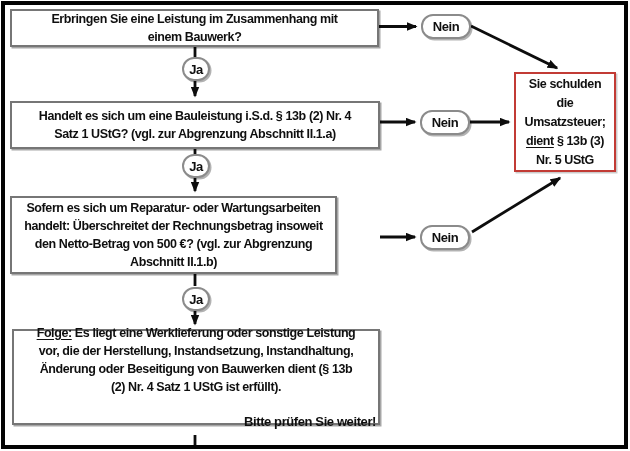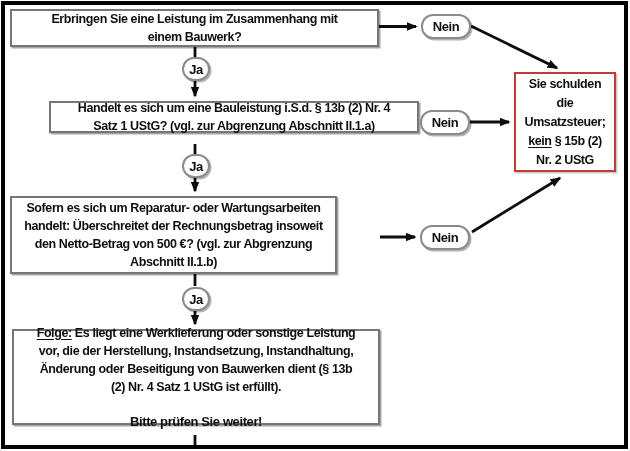--- a/index.html
+++ b/index.html
@@ -7,21 +7,21 @@
     position:relative;width:630px;height:451px;background:#fff;overflow:hidden;
     font-family:"Liberation Sans",sans-serif;font-weight:700;color:#0f0f0f;
     letter-spacing:-0.4px;
   }
   .frame{position:absolute;left:1px;top:1px;right:2px;bottom:2px;border:4px solid #030303;pointer-events:none;}
   .arrows{position:absolute;left:0;top:0;width:630px;height:451px;pointer-events:none;}
   .arrows line{stroke:#0d0d0d;stroke-width:2.8;}
   .qbox{
     position:absolute;box-sizing:border-box;background:#fff;
     border:2px solid #767676;box-shadow:1.5px 1.5px 0 rgba(0,0,0,.35);
-    display:flex;flex-direction:column;align-items:center;justify-content:center;
+    display:flex;flex-direction:column;align-items:flex-end;justify-content:center;
     text-align:center;font-size:12.5px;line-height:18px;padding:1px 2px;
   }
   .qtext{white-space:pre-line;width:100%;}
   .labelbox{
     position:absolute;box-sizing:border-box;background:#fff;
     border:2px solid #8b8b8b;box-shadow:1.5px 1.5px 0 rgba(0,0,0,.3);
     display:flex;align-items:center;justify-content:center;
     font-size:13px;border-radius:12px;
   }
   .resultbox{
@@ -63,21 +63,21 @@
 
   <div class="qbox" style="left:10px;top:9px;width:369px;height:38px;">
     <div class="qtext">Erbringen Sie eine Leistung im Zusammenhang mit
 einem Bauwerk?</div>
   </div>
 
   <div class="labelbox" style="left:182px;top:57px;width:28px;height:24px;">
     <span>Ja</span>
   </div>
 
-  <div class="qbox" style="left:10px;top:101px;width:370px;height:32px;margin-left:39px;">
+  <div class="qbox" style="left:10px;top:101px;width:370px;height:48px;">
     <div class="qtext">Handelt es sich um eine Bauleistung i.S.d. § 13b (2) Nr. 4
 Satz 1 UStG? (vgl. zur Abgrenzung Abschnitt II.1.a)</div>
   </div>
 
   <div class="labelbox" style="left:182px;top:154px;width:28px;height:24px;">
     <span>Ja</span>
   </div>
 
   <div class="qbox" style="left:10px;top:196px;width:327px;height:78px;">
     <div class="qtext">Sofern es sich um Reparatur- oder Wartungsarbeiten
@@ -107,18 +107,18 @@
   </div>
 
   <div class="labelbox" style="left:420px;top:225px;width:50px;height:25px;">
     <span>Nein</span>
   </div>
 
   <div class="resultbox" style="left:514px;top:72px;width:102px;height:100px;">
     <div class="pre">Sie schulden
 die
 Umsatzsteuer;</div>
-    <div><span class="u">kein</span><span> § 15b (2)</span></div>
-    <div>Nr. 2 UStG</div>
+    <div><span class="u">dient</span><span> § 13b (3)</span></div>
+    <div>Nr. 5 UStG</div>
   </div>
 
   <div class="frame"></div>
 </div>
 
 </body></html>

